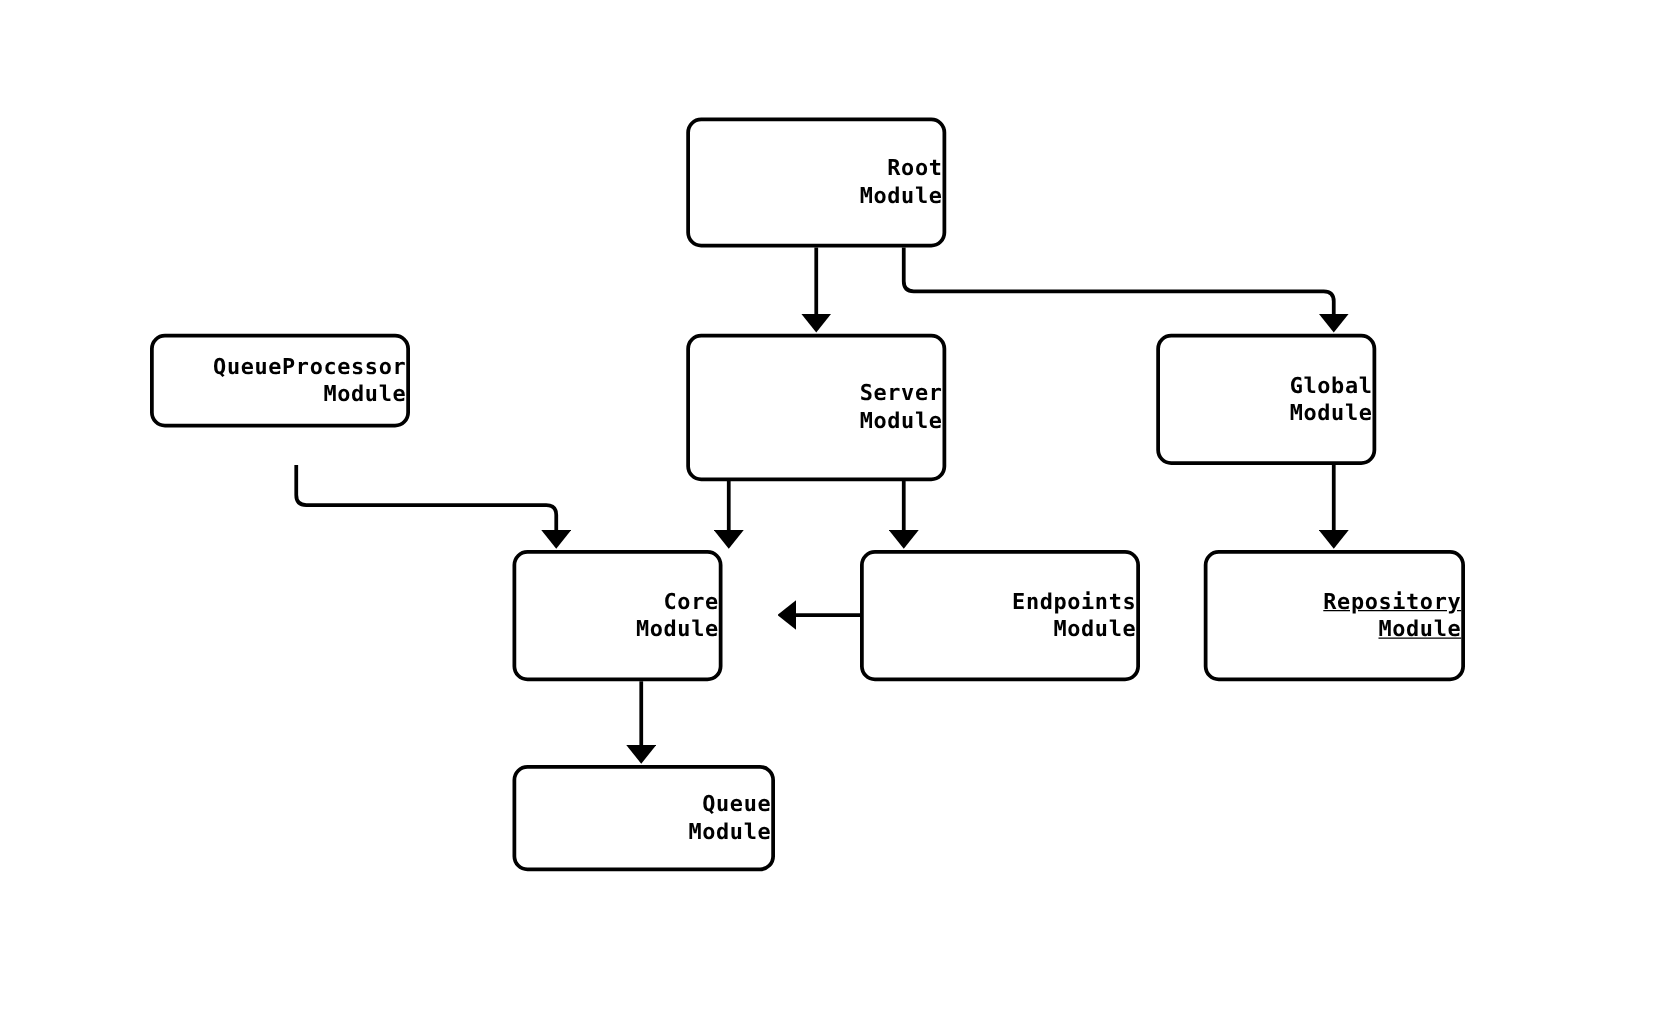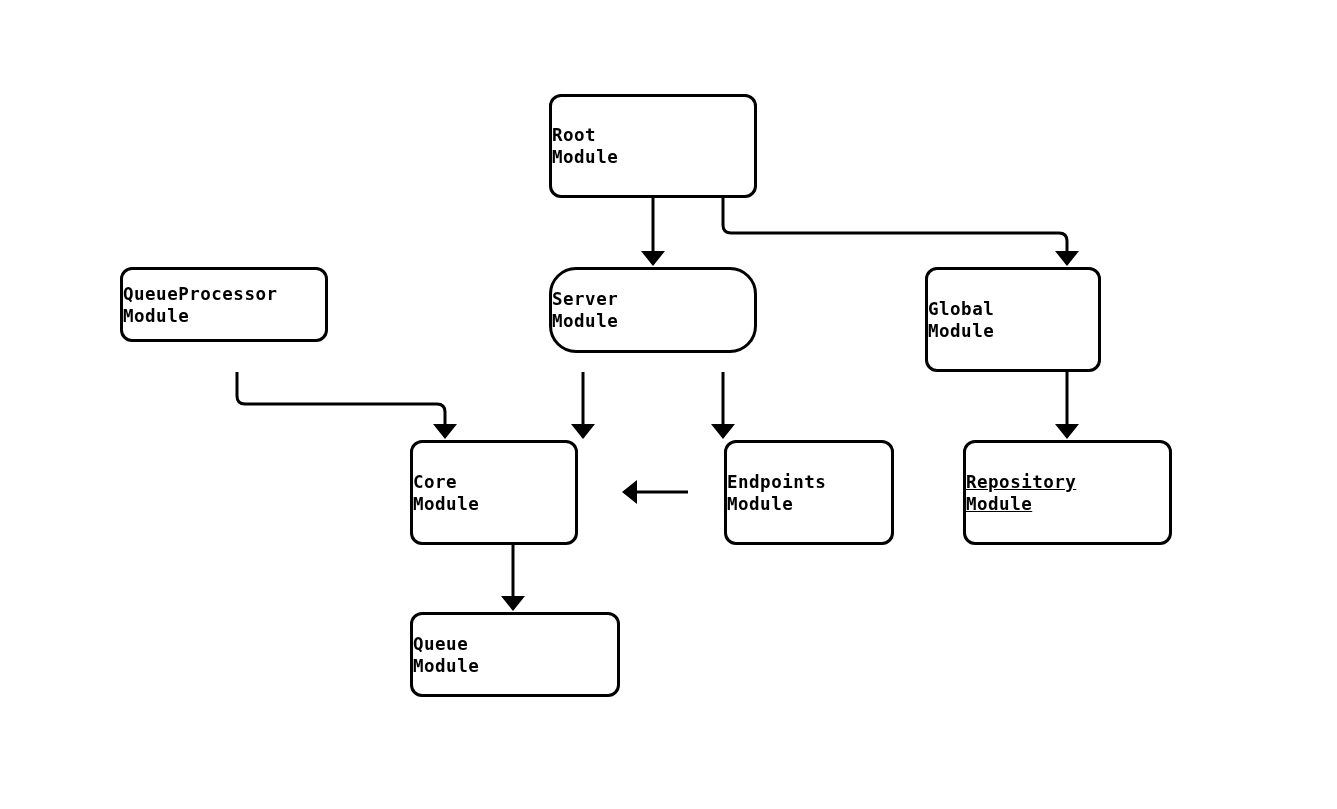--- a/index.html
+++ b/index.html
@@ -23,36 +23,36 @@
     height: 809px;
   }
   .node {
     position: absolute;
     box-sizing: border-box;
     border: 3px solid #000000;
     border-radius: 12px;
     background: #ffffff;
     display: flex;
     flex-direction: column;
-    align-items: flex-start;
+    align-items: flex-end;
     justify-content: center;
     text-align: center;
     font-size: 17.5px;
     line-height: 22px;
     font-weight: bold;
     color: #000000;
     letter-spacing: 0.5px;
   }
   
   #node-root          { left: 549px; top:  94px; width: 208px; height: 104px; }
   #node-queueprocessor{ left: 120px; top: 267px; width: 208px; height: 75px; }
-  #node-server        { left: 549px; top: 267px; width: 208px; height: 86px; border-radius: 27px; }
+  #node-server        { left: 549px; top: 267px; width: 208px; height: 118px; }
   #node-global        { left: 925px; top: 267px; width: 176px; height: 105px; }
   #node-core          { left: 410px; top: 440px; width: 168px; height: 105px; }
-  #node-endpoints     { left: 688px; top: 440px; width: 170px; height: 105px; margin-left: 36px; }
+  #node-endpoints     { left: 688px; top: 440px; width: 224px; height: 105px; }
   #node-repository    { left: 963px; top: 440px; width: 209px; height: 105px; text-decoration: underline; }
   #node-queue         { left: 410px; top: 612px; width: 210px; height: 85px; }
 
   .edge {
     stroke: #000000;
     stroke-width: 3;
     fill: none;
   }
 </style>
 </head>

